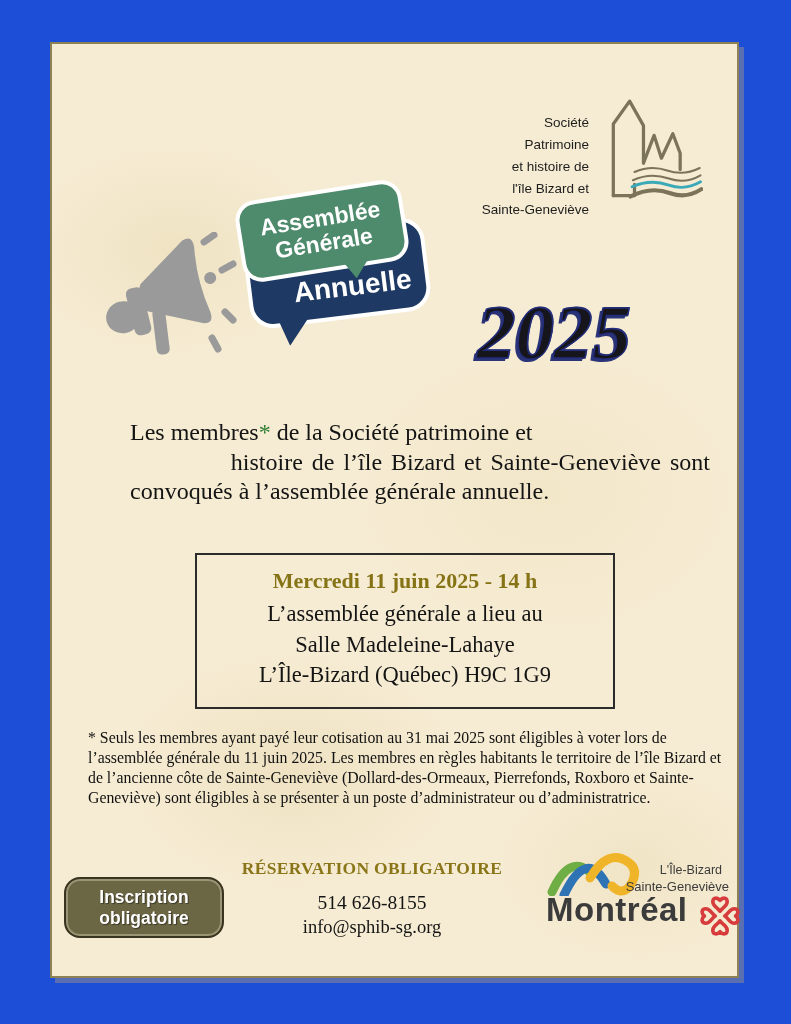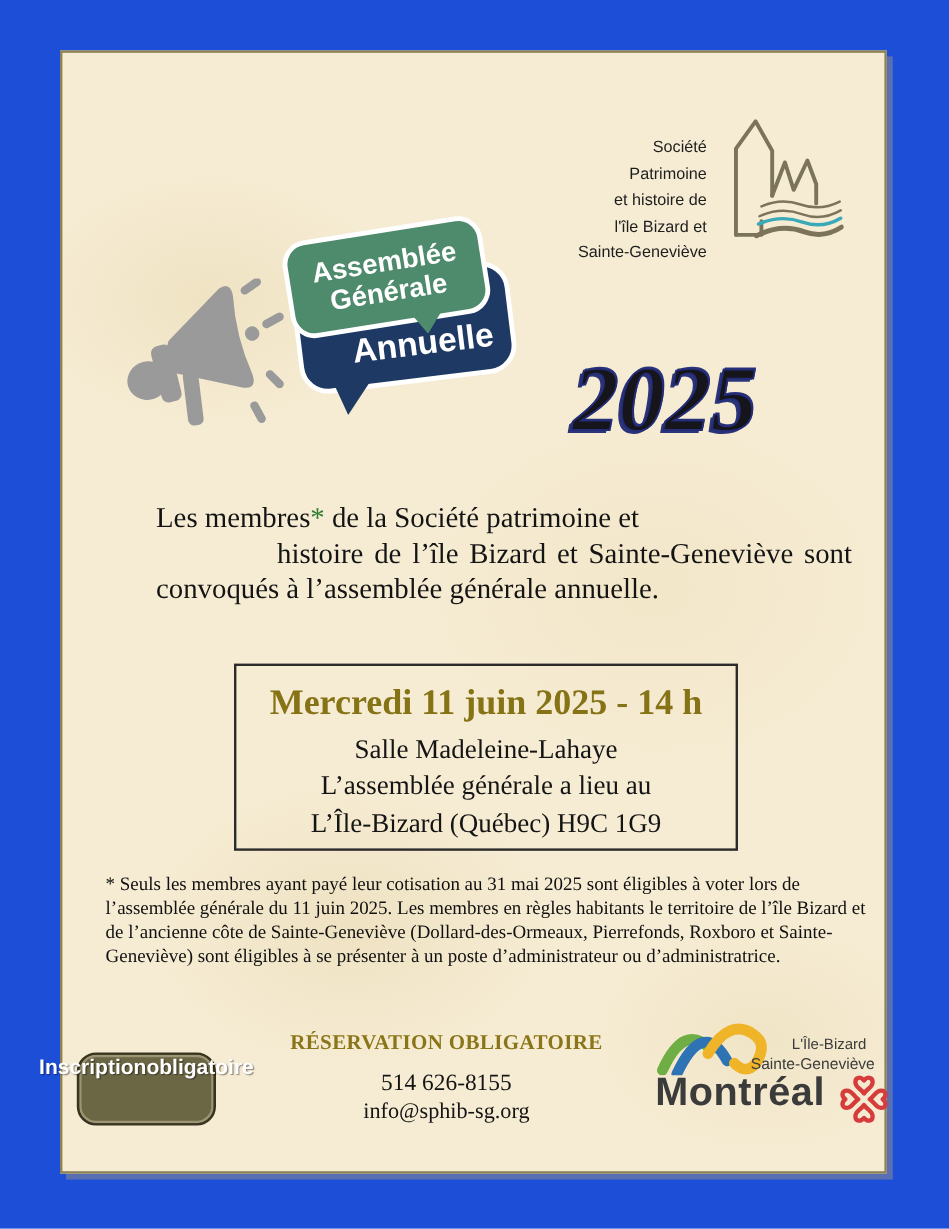--- a/index.html
+++ b/index.html
@@ -52,33 +52,33 @@
   
   .intro { position:absolute; left:78px; top:374px; width:580px;
            font-size:24px; line-height:1.23; color:#141414; }
   .intro .wide { word-spacing:3px;text-align:right; }
   .ast { color:#2e7d32; }
 
   
   .event-box { position:absolute; left:143px; top:509px; width:420px; height:156px;
                border:2px solid #2b2b2b; text-align:center; padding-top:11px;
                font-size:22.5px; line-height:1.36; color:#141414; }
-  .event-title { color:#857316; font-weight:bold; font-size:30px; margin-bottom:3px; }
+  .event-title { color:#857316; font-weight:bold; font-size:22px; margin-bottom:3px; }
 
   
   .footnote { position:absolute; left:36px; top:684px; width:650px;
               font-size:15.8px; line-height:1.27; color:#101010; }
 
   
-  .badge { position:absolute; left:12px; top:833px; width:116px; height:61px;
+  .badge { position:absolute; left:12px; top:833px; width:160px; height:61px;
            background:#6b6644; border:2px solid #39341f; border-radius:16px;
            box-shadow:inset 0 0 0 2px rgba(246,236,210,0.35);
            color:#ffffff; font-family:"Liberation Sans", sans-serif; font-weight:bold;
            font-size:17.5px; line-height:1.15; text-align:center;
-           display:flex; flex-direction:row; justify-content:center;
+           display:flex; flex-direction:column; justify-content:center;
            text-shadow:1px 1px 1px rgba(0,0,0,0.45); }
 
   .contact { position:absolute; left:150px; top:814px; width:340px; text-align:center; color:#141414; }
   .resv  { color:#8a7618; font-weight:bold; font-size:17.5px; letter-spacing:0.3px; margin-bottom:13px; }
   .phone { font-size:19.5px; margin-bottom:3px; }
   .email { font-size:18.5px; margin-bottom:1px; }
   .web   { font-size:16.5px; }
 
   .mtl { position:absolute; left:492px; top:802px; width:196px; height:102px;
          font-family:"Liberation Sans", sans-serif; color:#3b3b3b; }
@@ -142,22 +142,22 @@
     <div class="year">2025</div>
 
     <div class="intro">
       <div><span>Les membres</span><span class="ast">*</span><span> de la Société patrimoine et</span></div>
       <div class="wide">histoire de l’île Bizard et Sainte-Geneviève sont</div>
       <div>convoqués à l’assemblée générale annuelle.</div>
     </div>
 
     <div class="event-box">
       <div class="event-title">Mercredi 11 juin 2025 - 14 h</div>
+      <div>L’assemblée générale a lieu au</div>
       <div>Salle Madeleine-Lahaye</div>
-      <div>L’assemblée générale a lieu au</div>
       <div>L’Île-Bizard (Québec) H9C 1G9</div>
     </div>
 
     <div class="footnote">* Seuls les membres ayant payé leur cotisation au 31 mai 2025 sont éligibles à voter lors de l’assemblée générale du  11 juin 2025. Les membres en règles habitants le territoire de l’île Bizard et de l’ancienne côte de Sainte-Geneviève (Dollard-des-Ormeaux, Pierrefonds, Roxboro et Sainte-Geneviève) sont éligibles à se présenter à un poste d’administrateur ou d’administratrice.</div>
 
     <div class="badge">
       <div>Inscription</div>
       <div>obligatoire</div>
     </div>
 

